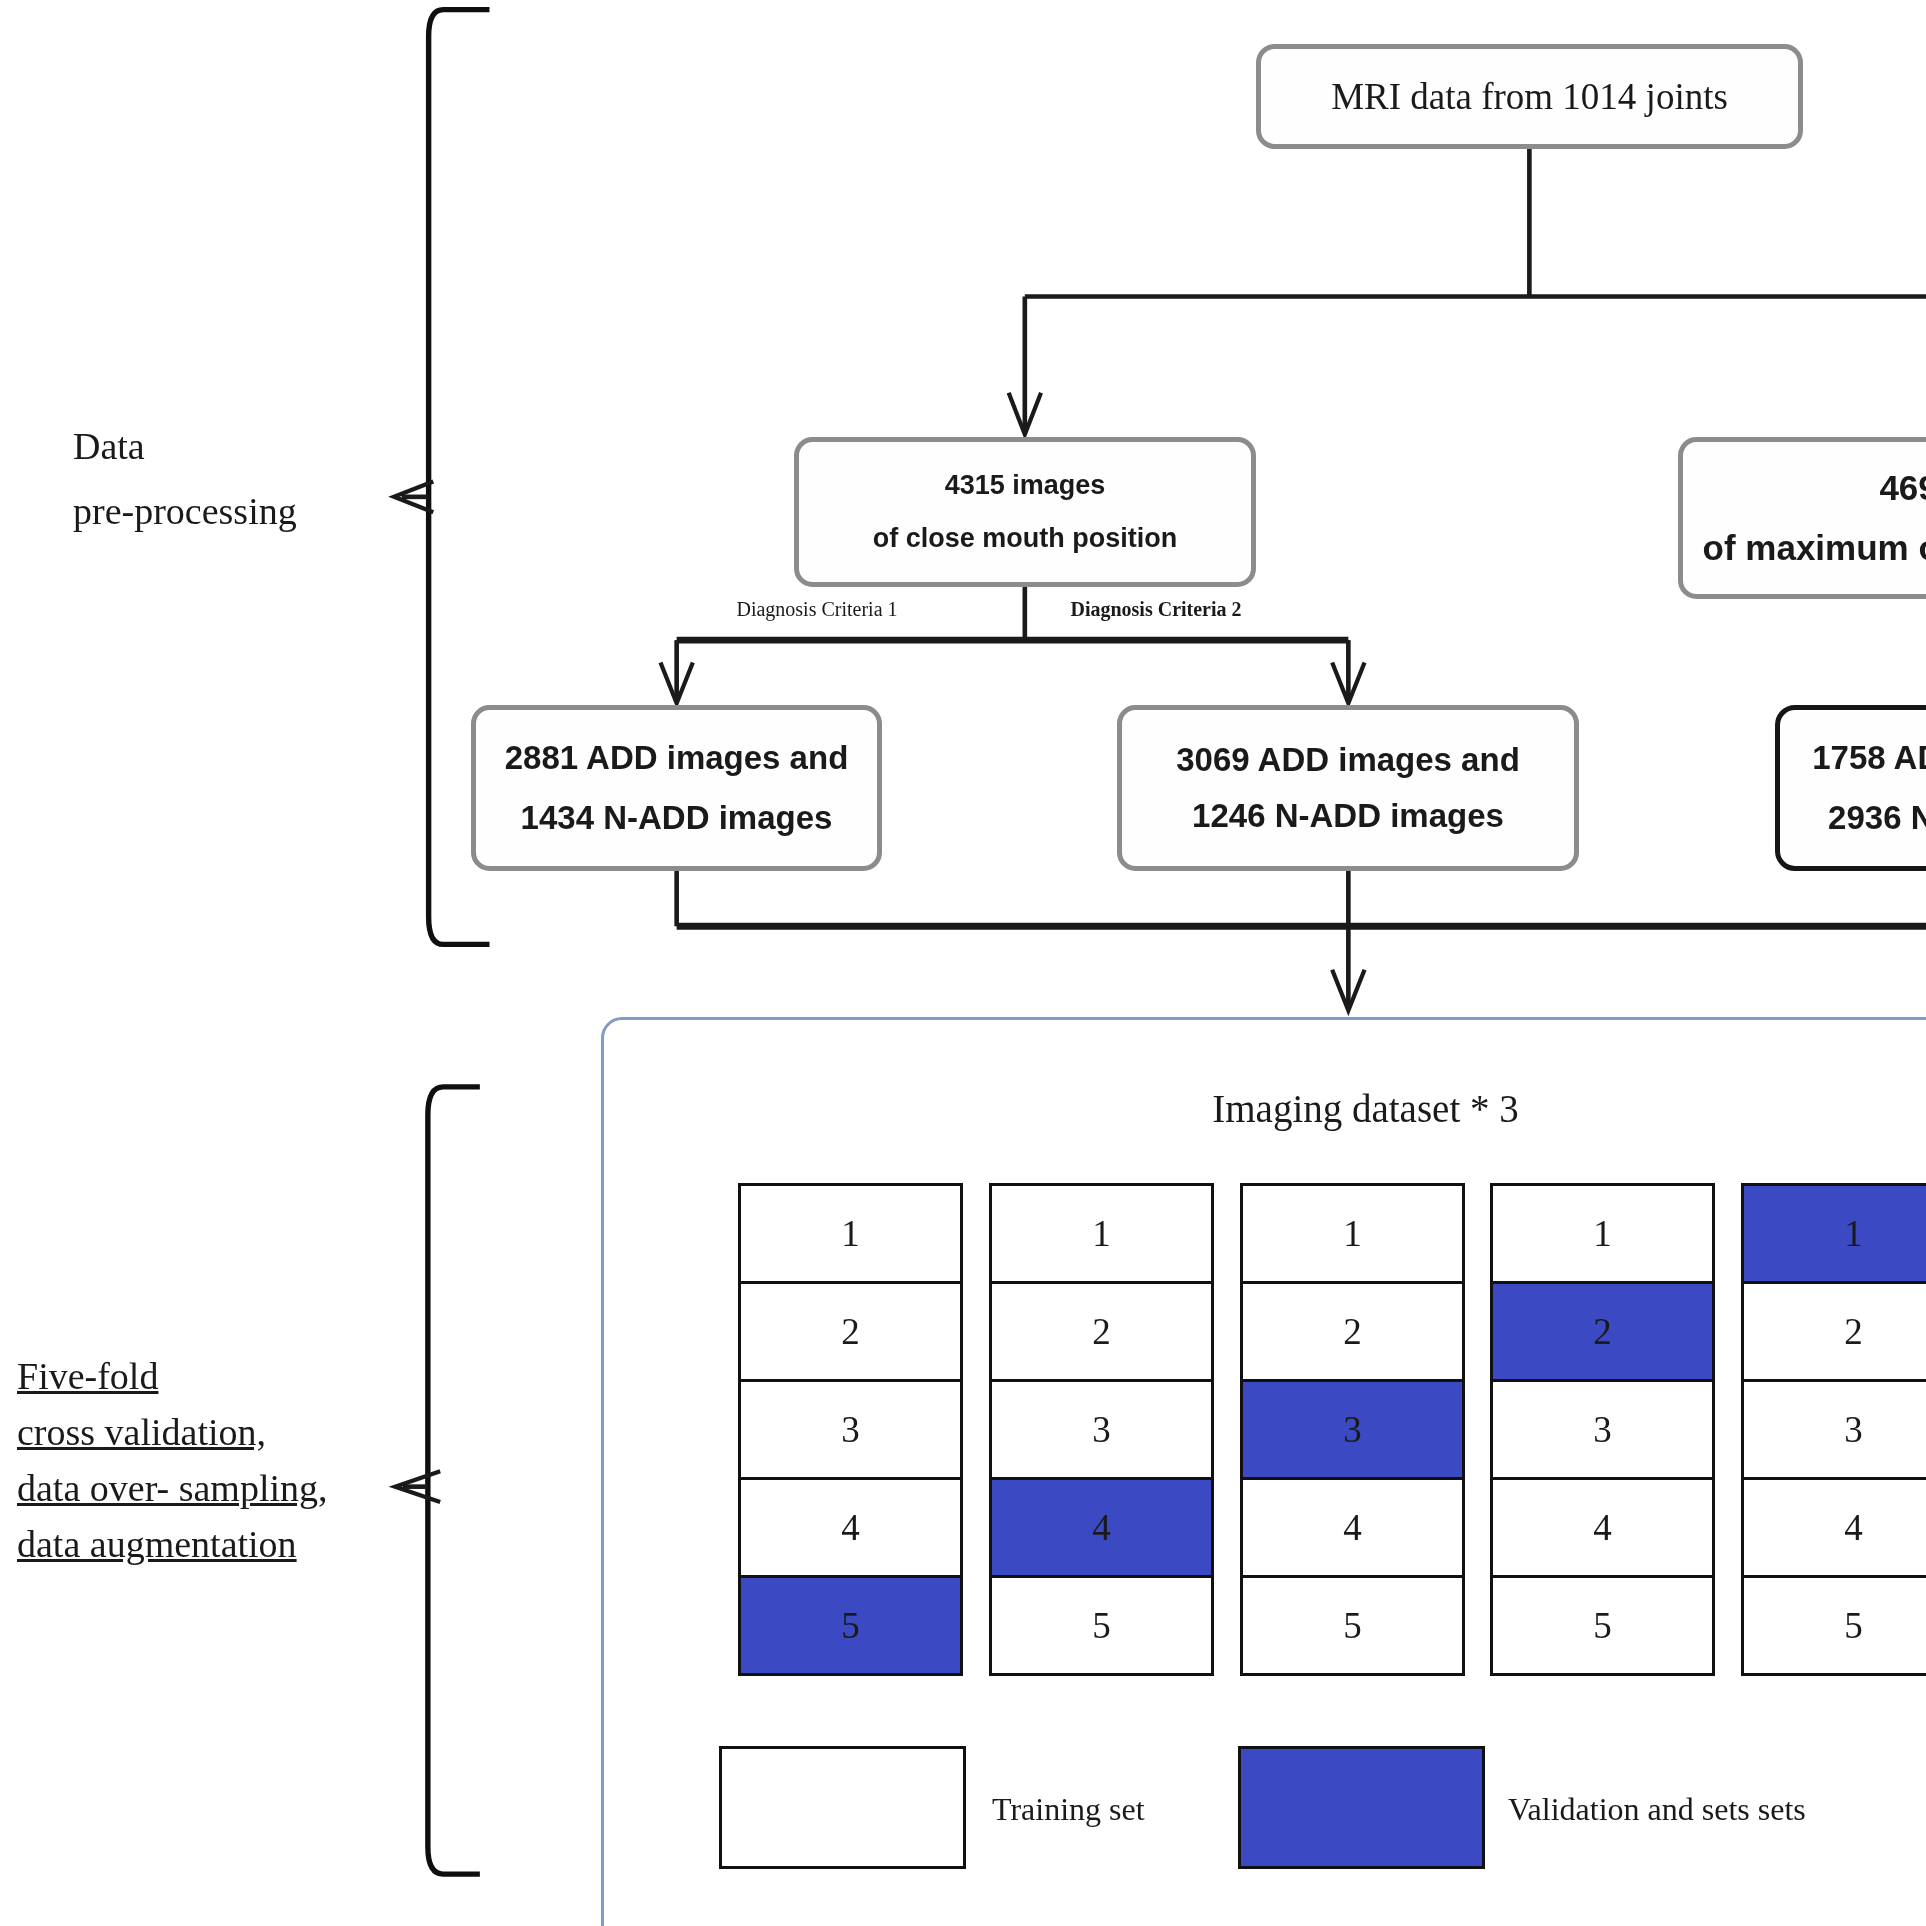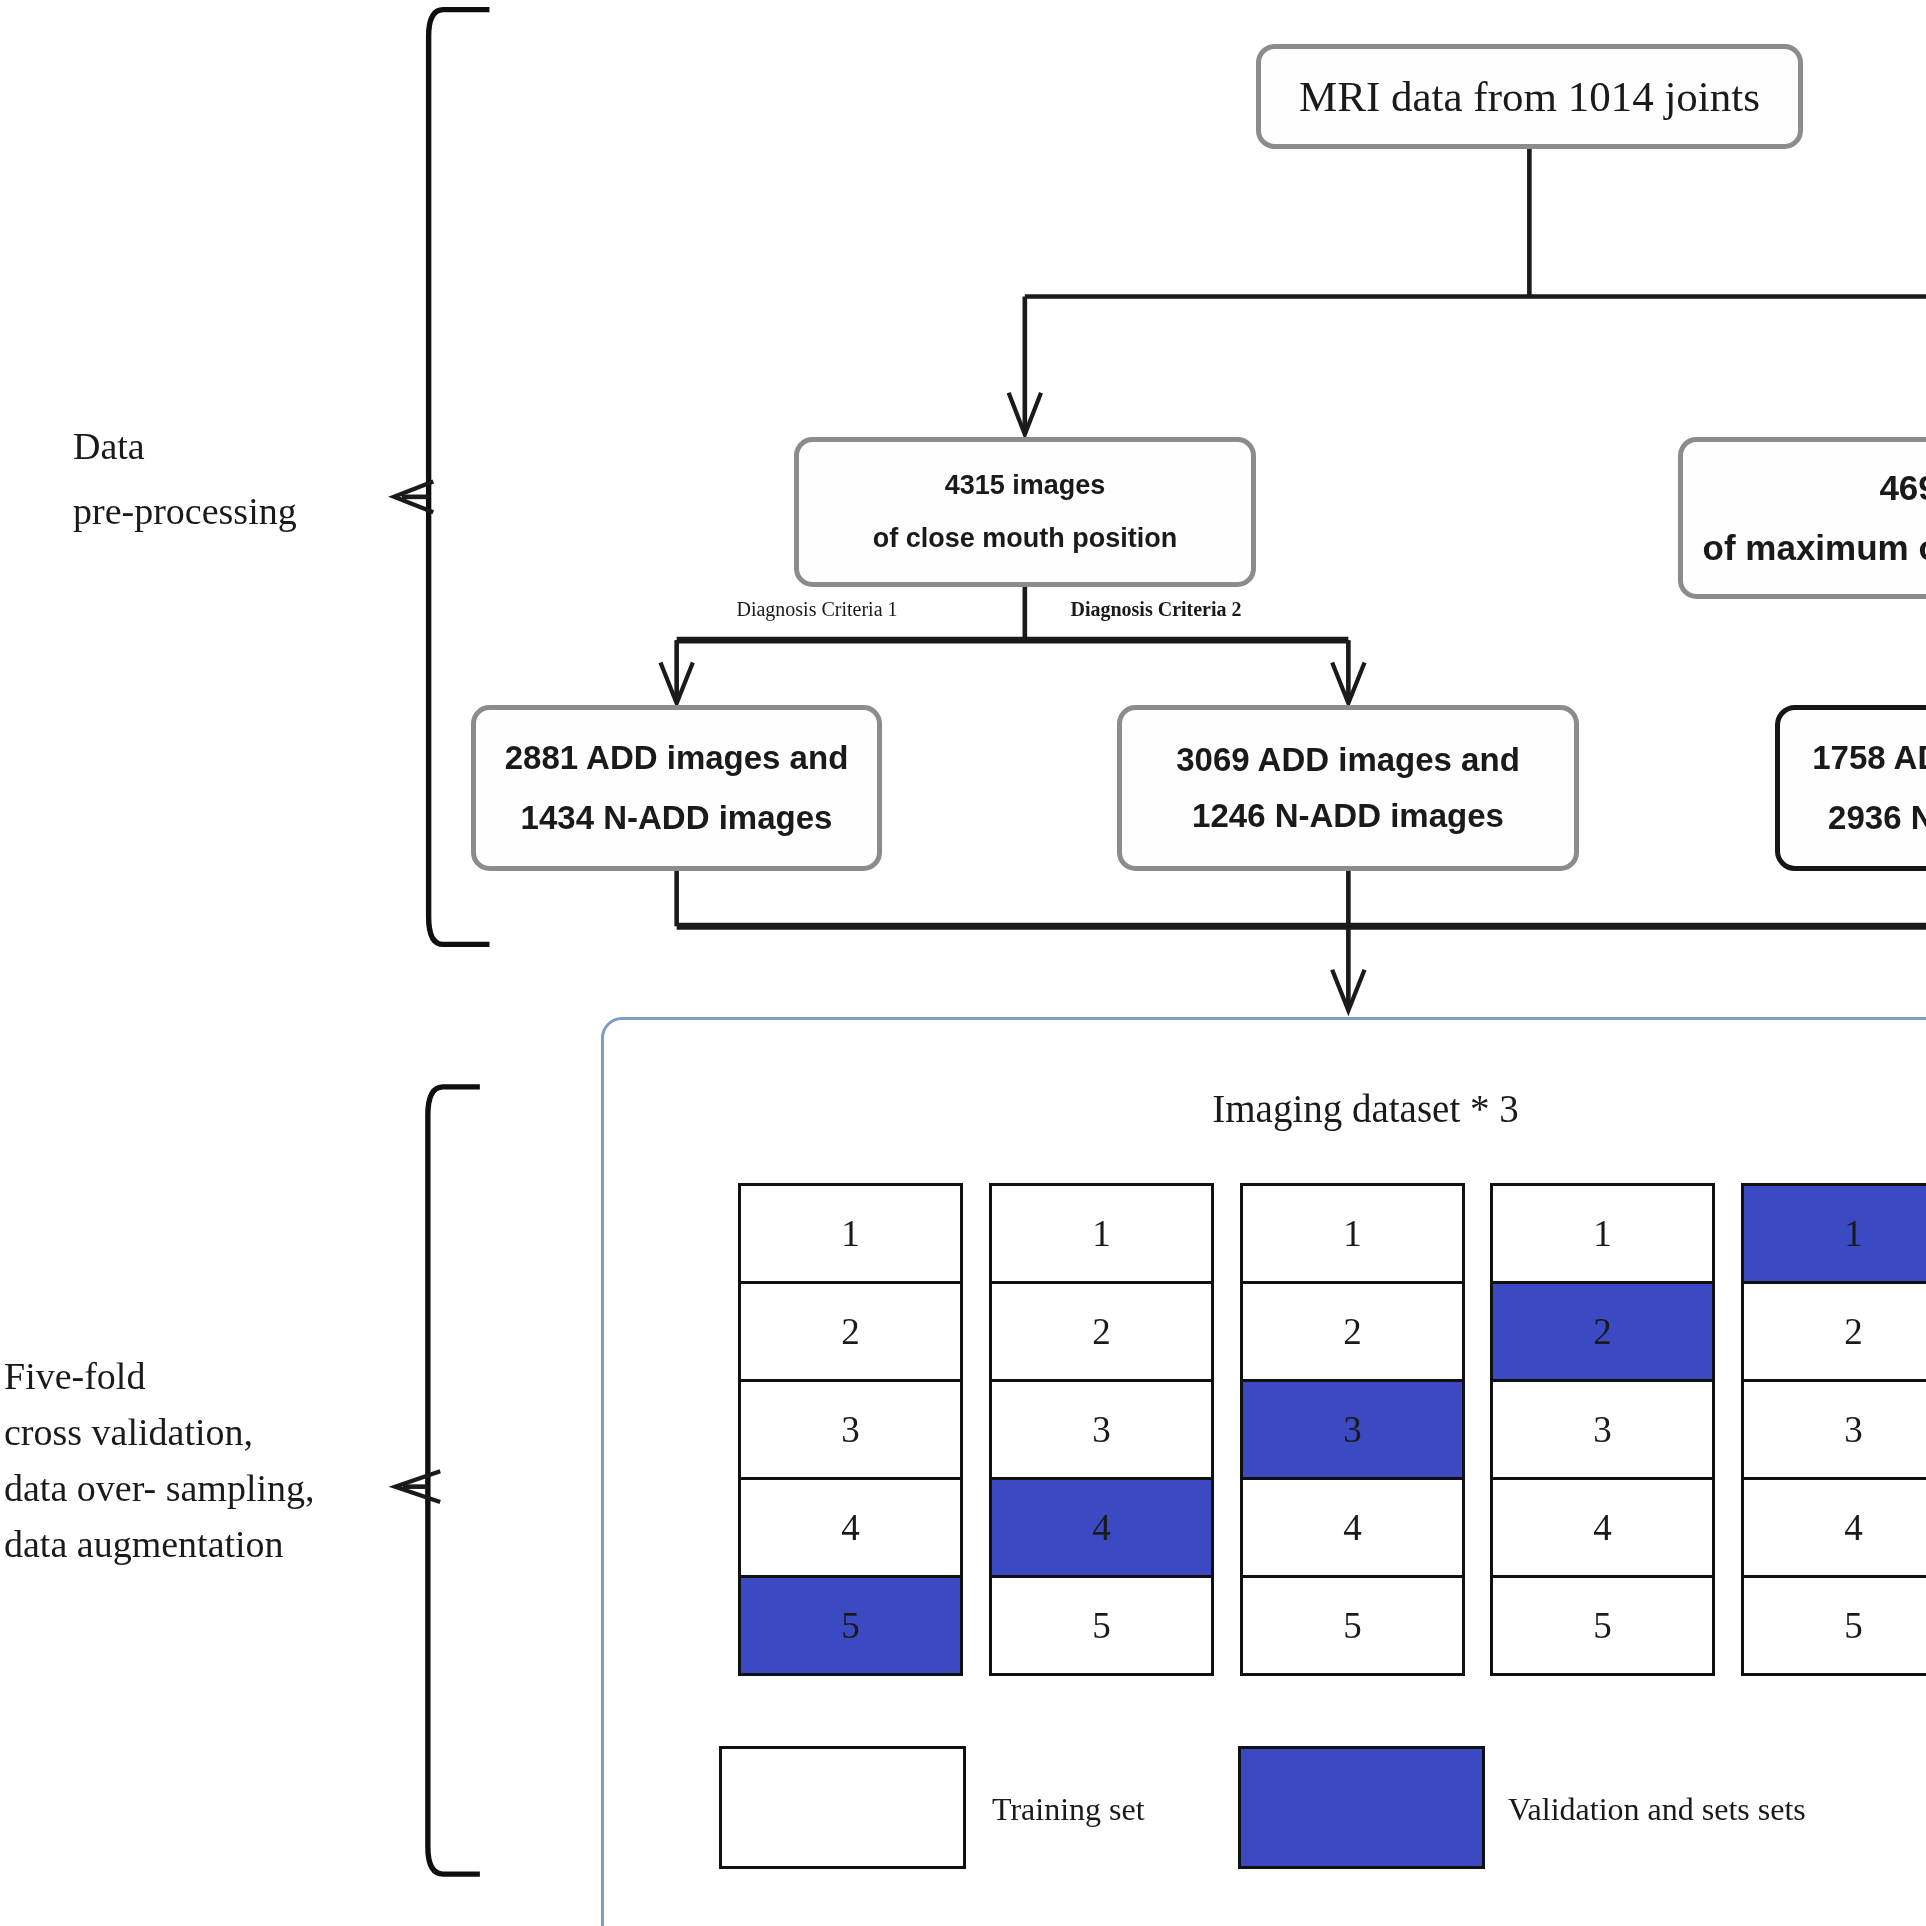--- a/index.html
+++ b/index.html
@@ -22,34 +22,34 @@
     position:absolute;
     box-sizing:border-box;
     background:#fefefe;
     display:flex;flex-direction:column;justify-content:space-evenly;align-items:center;
     text-align:center;
   }
   .round-gray{border:5.4px solid var(--gray-border);border-radius:18.5px;}
   .round-black{border:5.8px solid #161616;border-radius:20px;}
   .sans{font-family:"Liberation Sans", sans-serif;font-weight:bold;}
   .serif{font-family:"Liberation Serif", serif;}
-  #top-box{left:1256px;top:44px;width:547px;height:105px;font-size:43px;}
+  #top-box{left:1256px;top:44px;width:547px;height:105px;font-size:37px;}
   #close-box{left:794px;top:437px;width:462px;height:150px;font-size:27px;padding:7px 0;}
   #open-box{left:1678px;top:437px;width:611px;height:162px;font-size:35px;padding:7px 0;}
   #add-box-1{left:471px;top:705px;width:411px;height:166px;font-size:33px;padding:7px 0;text-align:right;}
   #add-box-2{left:1117px;top:705px;width:462px;height:166px;font-size:33px;padding:12px 0;}
   #add-box-3{left:1775px;top:705px;width:418px;height:166px;font-size:33px;padding:7.7px 0;}
 
   .branch-label{position:absolute;font-size:20px;text-align:center;}
   #criteria1-label{left:682px;top:598px;width:270px;}
   #criteria2-label{left:1021px;top:598px;width:270px;font-weight:bold;}
 
   .side-label{position:absolute;font-size:38px;}
   #pre-label{left:73px;top:414px;line-height:65px;}
-  #cv-label{left:4px;top:1348px;line-height:56px;}
+  #cv-label{left:17px;top:1348px;line-height:56px;text-decoration:underline;}
 
   #panel{
     position:absolute;left:601px;top:1017px;width:1529px;height:980px;
     box-sizing:border-box;border:3.9px solid var(--panel-border);border-radius:21px;
     background:#ffffff;
   }
   #panel-title{position:absolute;left:942px;top:1086px;width:847px;text-align:center;font-size:39px;}
 
   #grid{position:absolute;left:738px;top:1183px;width:1229px;height:505px;}
   .grid-col{position:absolute;top:0;width:225px;}

